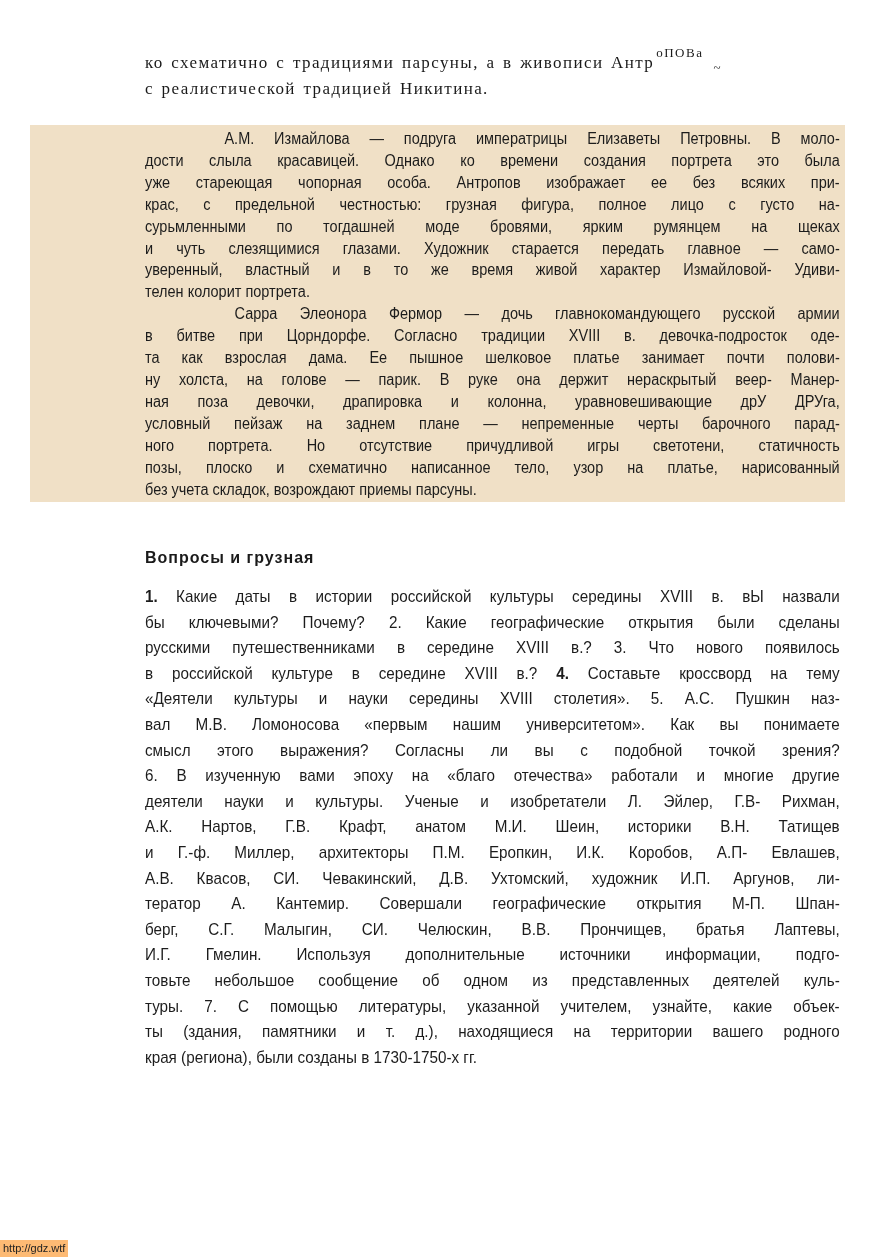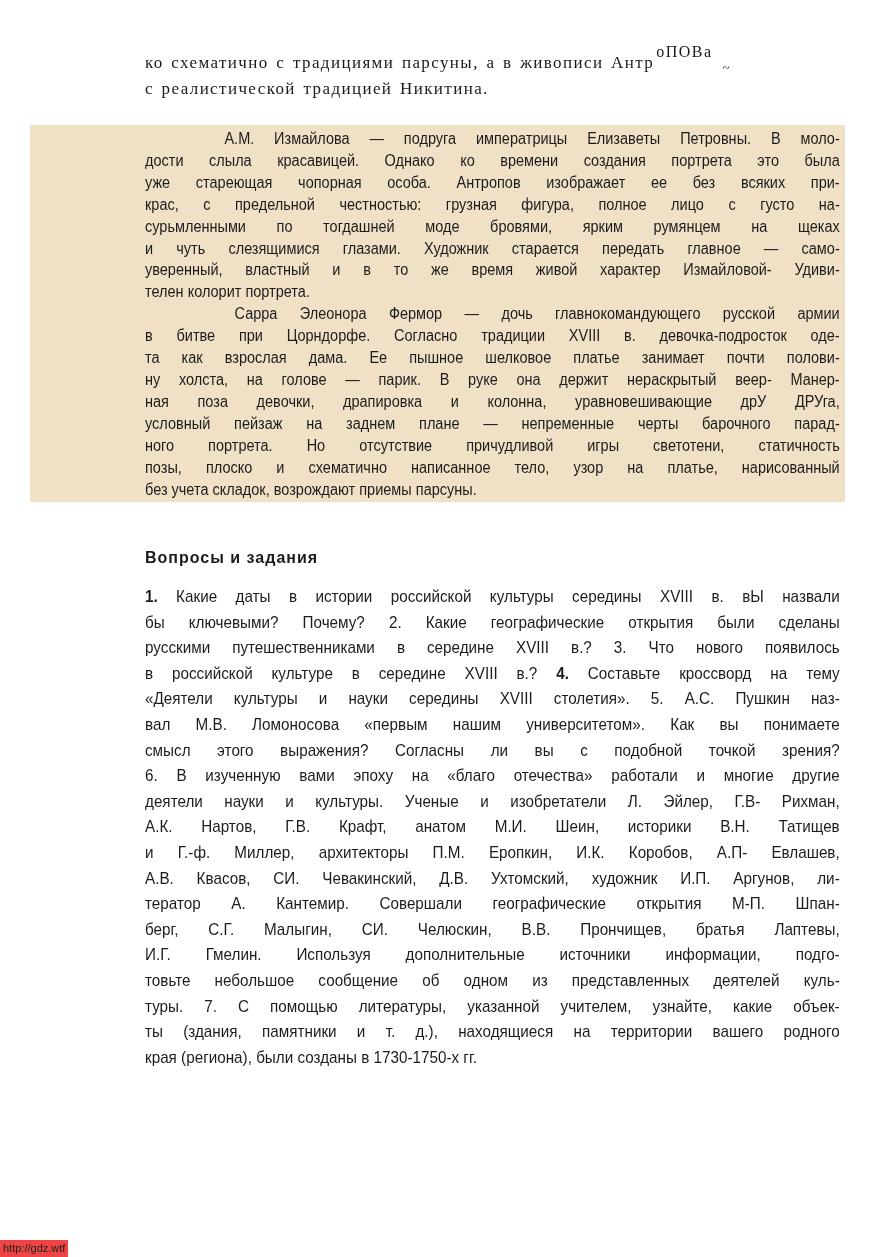--- a/index.html
+++ b/index.html
@@ -3,21 +3,21 @@
 <meta charset="utf-8">
 <style>
   html, body { margin: 0; padding: 0; background: #ffffff; }
   body { width: 875px; height: 1257px; position: relative; overflow: hidden; }
   .top-text {
     position: absolute; left: 145px; top: 50px; width: 720px;
     font-family: "Liberation Serif", serif; font-size: 17px; line-height: 26px;
     color: #1a1a1a; letter-spacing: 1.4px; word-spacing: 2px;
   }
   .top-text .line { white-space: nowrap; height: 26px; }
-  .sup { position: relative; top: -11px; font-size: 16px; letter-spacing: 1.5px; margin-left: 2px; }
+  .sup { position: relative; top: -11px; font-size: 13px; letter-spacing: 1.5px; margin-left: 2px; }
   .tilde { position: relative; top: 4px; font-size: 13px; margin-left: 10px; }
   .box {
     position: absolute; left: 30px; top: 125px; width: 815px; height: 377px;
     background: #f0e0c6;
   }
   .box-text {
     position: absolute; left: 145px; top: 128px; width: 695px;
     font-family: "Liberation Sans", sans-serif; font-size: 15.6px; line-height: 21.9px;
     color: #1c1c1c; transform: scaleX(0.93); transform-origin: left top;
   }
@@ -29,21 +29,21 @@
     letter-spacing: 1px; color: #1a1a1a;
   }
   .q-text {
     position: absolute; left: 145px; top: 584px; width: 695px;
     font-family: "Liberation Sans", sans-serif; font-size: 16.4px; line-height: 25.6px;
     color: #1c1c1c; transform: scaleX(0.93); transform-origin: left top;
   }
   .q-text b { font-weight: bold; }
   .footer-link {
     position: absolute; left: 0; top: 1240px; height: 17px; padding: 0 3px;
-    background: #ef4444; font-family: "Liberation Sans", sans-serif; font-size: 11px;
+    background: #fdba74; font-family: "Liberation Sans", sans-serif; font-size: 11px;
     line-height: 17px; color: #222; text-decoration: none;
   }
 </style>
 </head>
 <body>
 
 <div class="top-text">
   <div class="line"><span>ко схематично с традициями парсуны, а в живописи Антр</span><span class="sup">оПОВа</span><span class="tilde">~</span></div>
   <div class="line">с реалистической традицией Никитина.</div>
 </div>
@@ -62,21 +62,21 @@
     <div class="line" style="white-space: pre;">в битве при Цорндорфе. Согласно традиции XVIII в. девочка-подросток оде-</div>
     <div class="line" style="white-space: pre;">та как взрослая дама. Ее пышное шелковое платье занимает почти полови-</div>
     <div class="line" style="white-space: pre;">ну холста, на голове — парик. В руке она держит нераскрытый веер- Манер-</div>
     <div class="line" style="white-space: pre;">ная поза девочки, драпировка и колонна, уравновешивающие дрУ ДРУга,</div>
     <div class="line" style="white-space: pre;">условный пейзаж на заднем плане — непременные черты барочного парад-</div>
     <div class="line" style="white-space: pre;">ного портрета. Но отсутствие причудливой игры светотени, статичность</div>
     <div class="line" style="white-space: pre;">позы, плоско и схематично написанное тело, узор на платье, нарисованный</div>
     <div class="line last" style="white-space: pre;">без учета складок, возрождают приемы парсуны.</div>
   </div>
 
-<div class="q-title">Вопросы и задания</div>
+<div class="q-title">Вопросы и грузная</div>
 <div class="q-text" id="q-text">
     <div class="line"><b>1.</b><span> Какие даты в истории российской культуры середины XVIII в. вЫ назвали</span></div>
     <div class="line"><span>бы ключевыми? Почему? 2. Какие географические открытия были сделаны</span></div>
     <div class="line"><span>русскими путешественниками в середине XVIII в.? 3. Что нового появилось</span></div>
     <div class="line"><span>в российской культуре в середине XVIII в.? </span><b>4.</b><span> Составьте кроссворд на тему</span></div>
     <div class="line"><span>«Деятели культуры и науки середины XVIII столетия». 5. А.С. Пушкин наз-</span></div>
     <div class="line"><span>вал М.В. Ломоносова «первым нашим университетом». Как вы понимаете</span></div>
     <div class="line"><span>смысл этого выражения? Согласны ли вы с подобной точкой зрения?</span></div>
     <div class="line"><span>6. В изученную вами эпоху на «благо отечества» работали и многие другие</span></div>
     <div class="line"><span>деятели науки и культуры. Ученые и изобретатели Л. Эйлер, Г.В- Рихман,</span></div>

